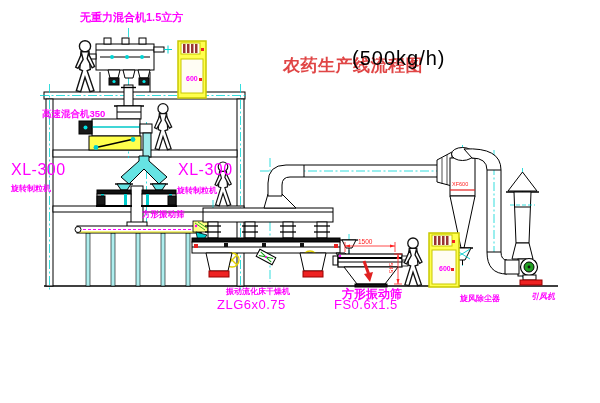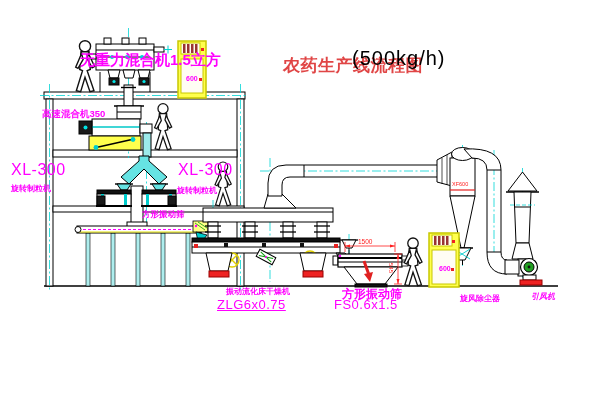--- a/index.html
+++ b/index.html
@@ -304,32 +304,32 @@
         <use href="#person" transform="translate(223,206) scale(1.33)"></use>
       </g>
   <g>
         <use href="#person" transform="translate(413,286) scale(1.45)"></use>
       </g>
 </svg>
 
 <div class="title-cn">农药生产线流程图</div>
 <div class="title-cap">(500kg/h)</div>
 
-<div class="lbl" style="left:80px;top:12px;font-size:15px;margin-top:40px;">无重力混合机1.5立方</div>
+<div class="lbl" style="left:80px;top:12px;font-size:11px;">无重力混合机1.5立方</div>
 <div class="lbl" style="left:42px;top:109px;font-size:9.5px;">高速混合机350</div>
 
 <div class="lbl model" style="left:11px;top:162px;font-size:16px;">XL-300</div>
 <div class="lbl" style="left:11px;top:185px;font-size:8px;">旋转制粒机</div>
 <div class="lbl model" style="left:178px;top:162px;font-size:16px;">XL-300</div>
 <div class="lbl" style="left:177px;top:187px;font-size:8px;">旋转制粒机</div>
 
 <div class="lbl" style="left:142px;top:210px;font-size:8.5px;">方形振动筛</div>
 
 <div class="lbl" style="left:226px;top:288px;font-size:8px;text-align:center;">振动流化床干燥机</div>
-<div class="lbl model" style="left:217px;top:298px;font-size:13px;text-decoration:underline;">ZLG6x0.75</div>
+<div class="lbl model" style="left:217px;top:298px;font-size:13px;">ZLG6x0.75</div>
 
 <div class="lbl" style="left:342px;top:288px;font-size:12px;">方形振动筛</div>
 <div class="lbl model" style="left:334px;top:298px;font-size:13px;">FS0.6x1.5</div>
 
 <div class="lbl" style="left:460px;top:295px;font-size:8px;">旋风除尘器</div>
 <div class="lbl" style="left:531px;top:293px;font-size:8px;font-style:italic;">引风机</div>
 
 <div class="lbl dim" style="left:358px;top:239px;font-size:6.5px;">1500</div>
 <div class="lbl dim" style="left:394px;top:263px;font-size:6px;transform:rotate(90deg);transform-origin:left top;">545</div>
 <div class="lbl dim" style="left:452px;top:182px;font-size:5.5px;">XF600</div>

